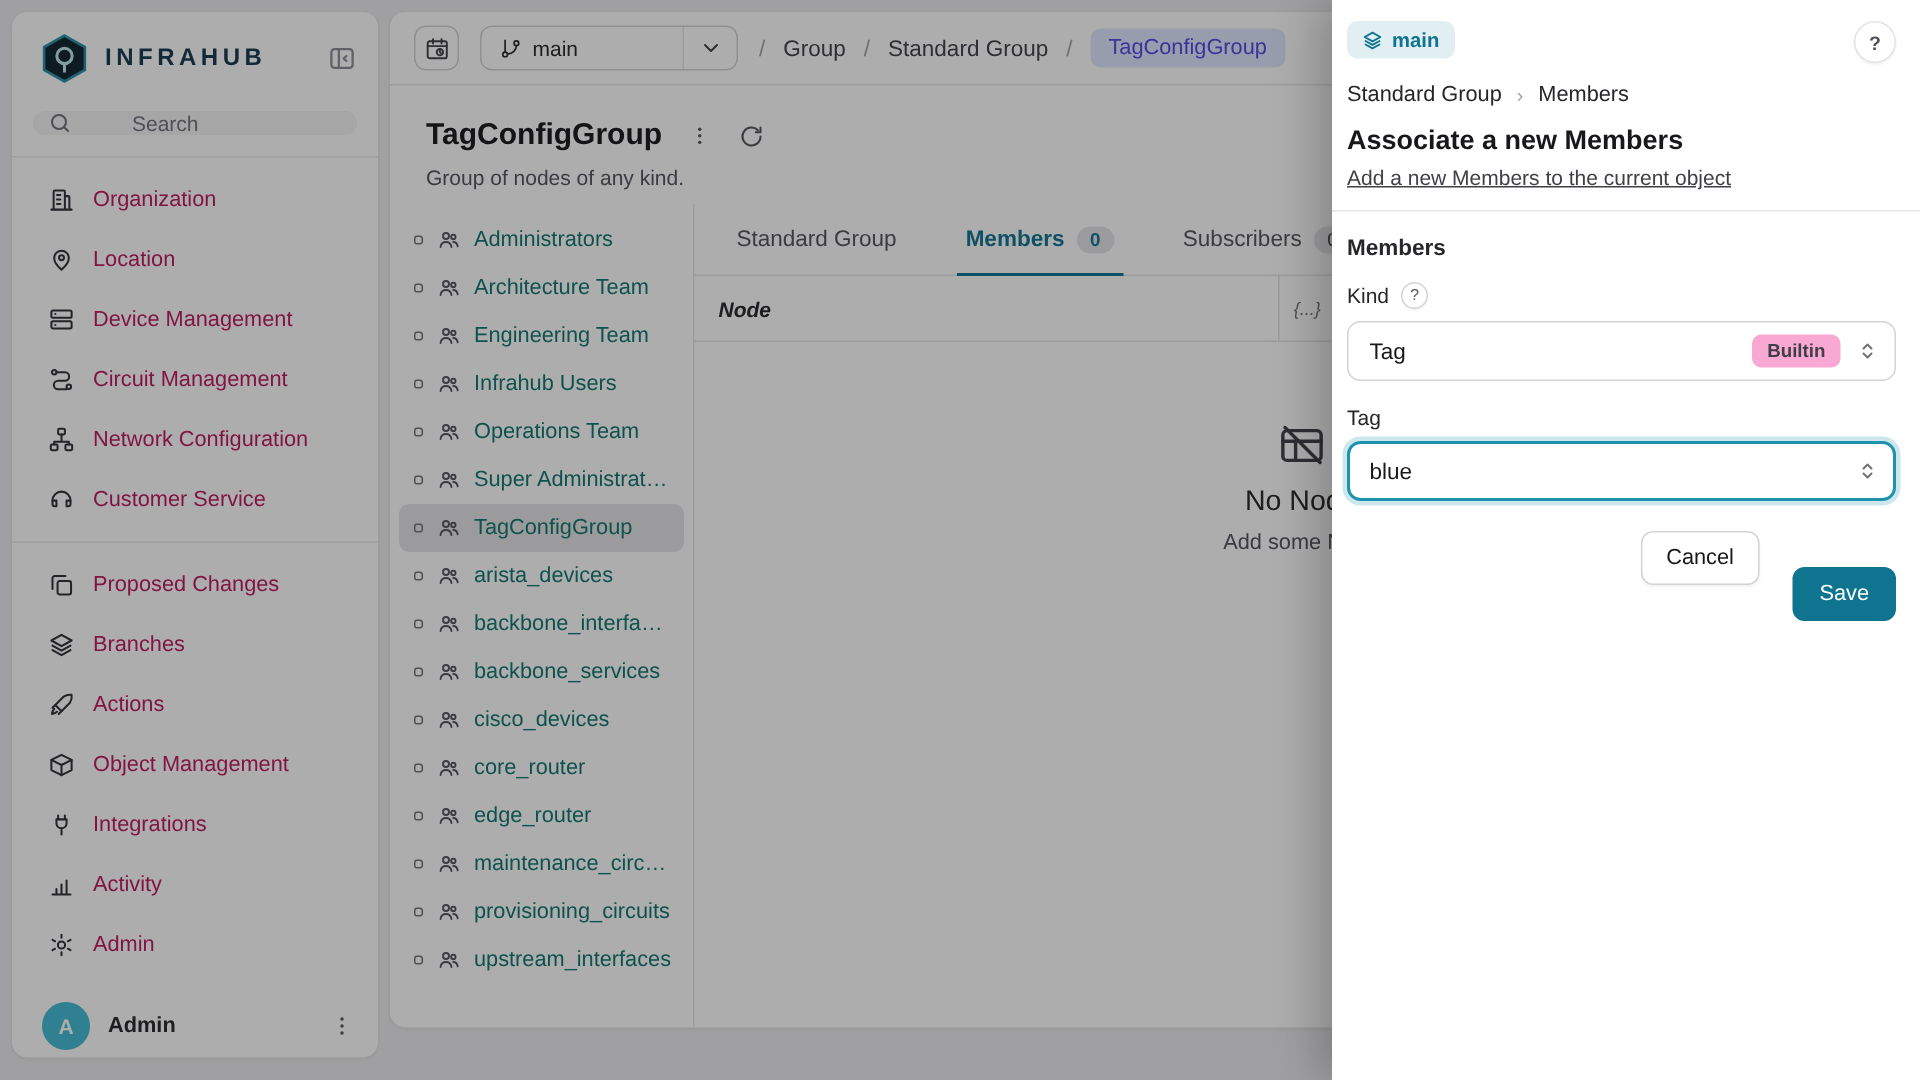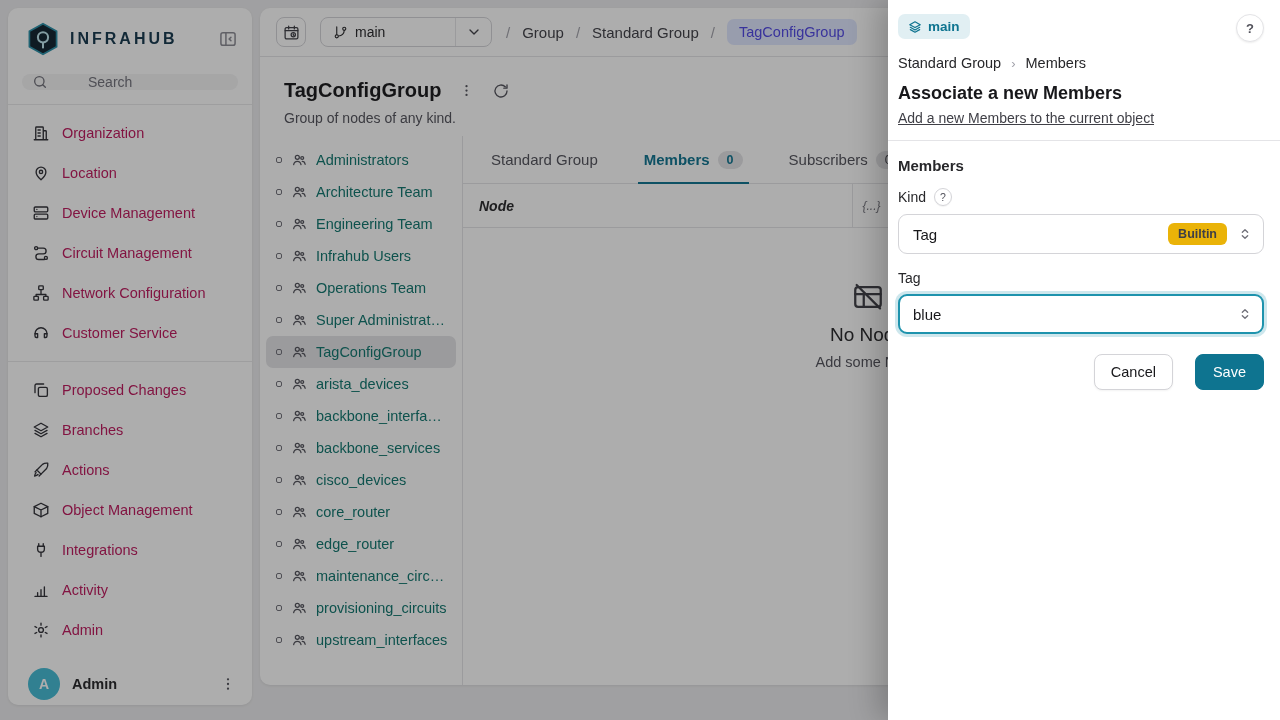--- a/index.html
+++ b/index.html
@@ -109,30 +109,30 @@
   .drawer-divider { border-top:1px solid #e4e4e7; }
   .drawer-body { padding:16px 16px 0 10px; }
   .form-section-label { font-size:15px; font-weight:700; color:#27272a; margin-bottom:14px; }
   .field-label-row { display:flex; align-items:center; gap:8px; margin-bottom:8px; }
   .field-label { font-size:14px; color:#27272a; }
   .mini-help { width:18px; height:18px; border:1px solid #d4d4d8; border-radius:50%; font-size:10.5px;
     color:#52525b; display:flex; align-items:center; justify-content:center; box-shadow:0 1px 1px rgba(0,0,0,.05); }
   .select { height:40px; border:1px solid #d4d4d8; border-radius:9px; background:#fff; display:flex;
     align-items:center; padding:0 10px 0 14px; gap:10px; cursor:pointer; margin-bottom:16px; }
   .select .sel-value { flex:1; font-size:15px; color:#18181b; }
-  .select .kind-badge { background:#eab308; color:#3f3f46; font-size:12.5px; font-weight:700;
+  .select .kind-badge { background:#f9a8d4; color:#3f3f46; font-size:12.5px; font-weight:700;
     border-radius:6px; padding:4px 10px; }
   .select .updown { color:#71717a; }
   .select.focused { border:2px solid #1e93ad; box-shadow:0 0 0 3px rgba(30,147,173,.22); padding:0 9px 0 13px; }
   .drawer-actions { display:flex; justify-content:flex-end; gap:22px; margin-top:20px; }
   .btn { height:36px; border-radius:8px; font-size:14.5px; font-family:"Liberation Sans",sans-serif;
     display:flex; align-items:center; justify-content:center; cursor:pointer; }
   .btn-cancel { background:#fff; border:1px solid #d4d4d8; color:#18181b; padding:0 16px;
     box-shadow:0 1px 2px rgba(0,0,0,.05); }
-  .btn-save { background:#0e7490; border:1px solid #0e7490; color:#ffffff; padding:0 17px; font-weight:400; }
+  .btn-save { background:#0e7490; border:1px solid #0e7490; color:#ffffff; padding:0 17px; font-weight:400;margin-top:24px; }
 </style>
 </head>
 <body>
 
 <div class="app">
 
   <div class="sidebar">
     <div class="logo-row">
       <svg class="logo-hex" viewBox="0 0 40 40">
         <polygon points="20,2 36,11 36,29 20,38 4,29 4,11" fill="#10222e" stroke="#2a8fa8" stroke-width="2"></polygon>

